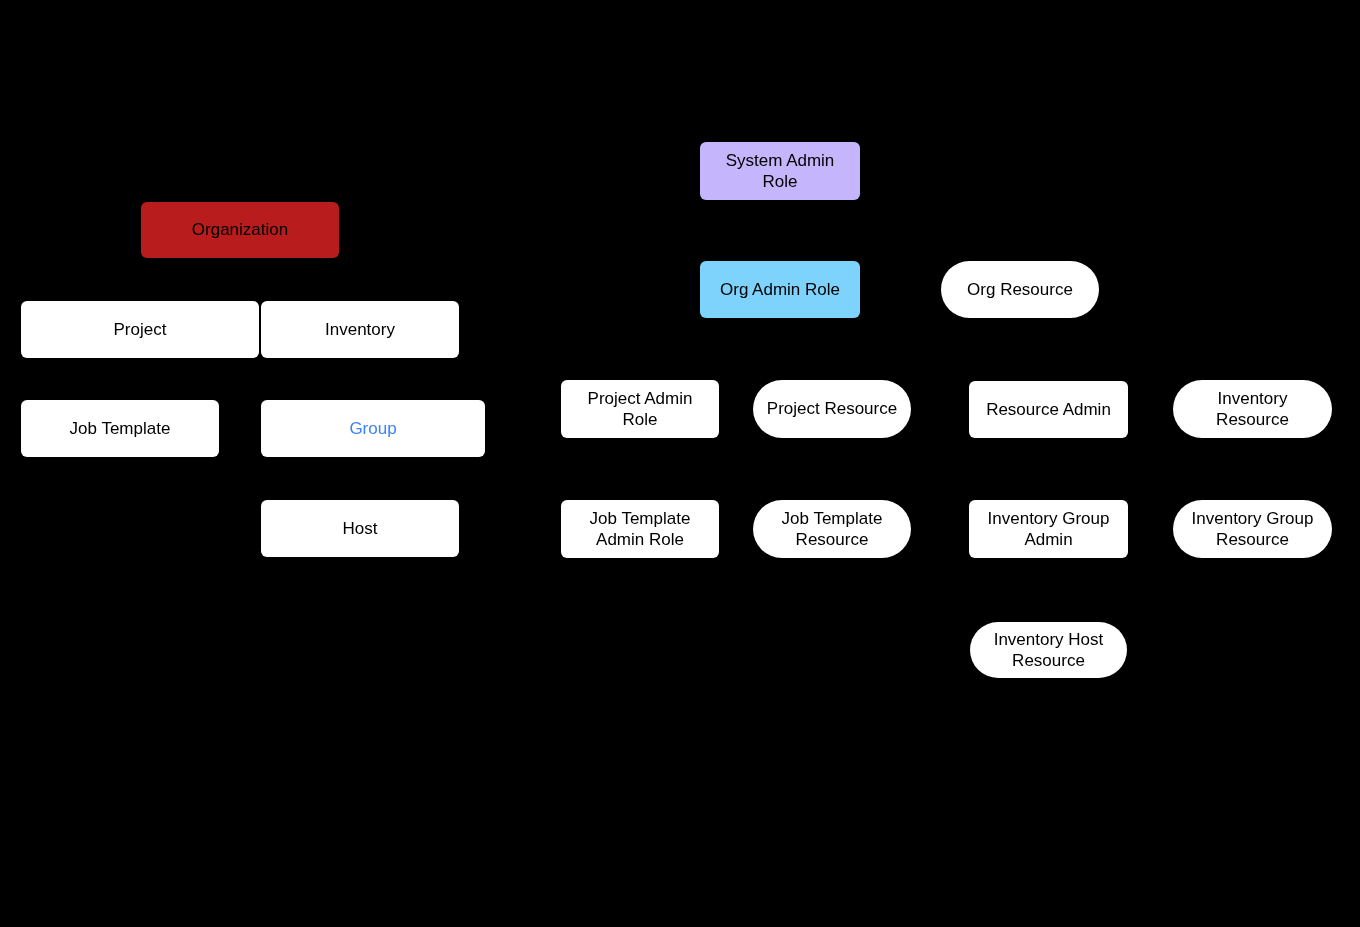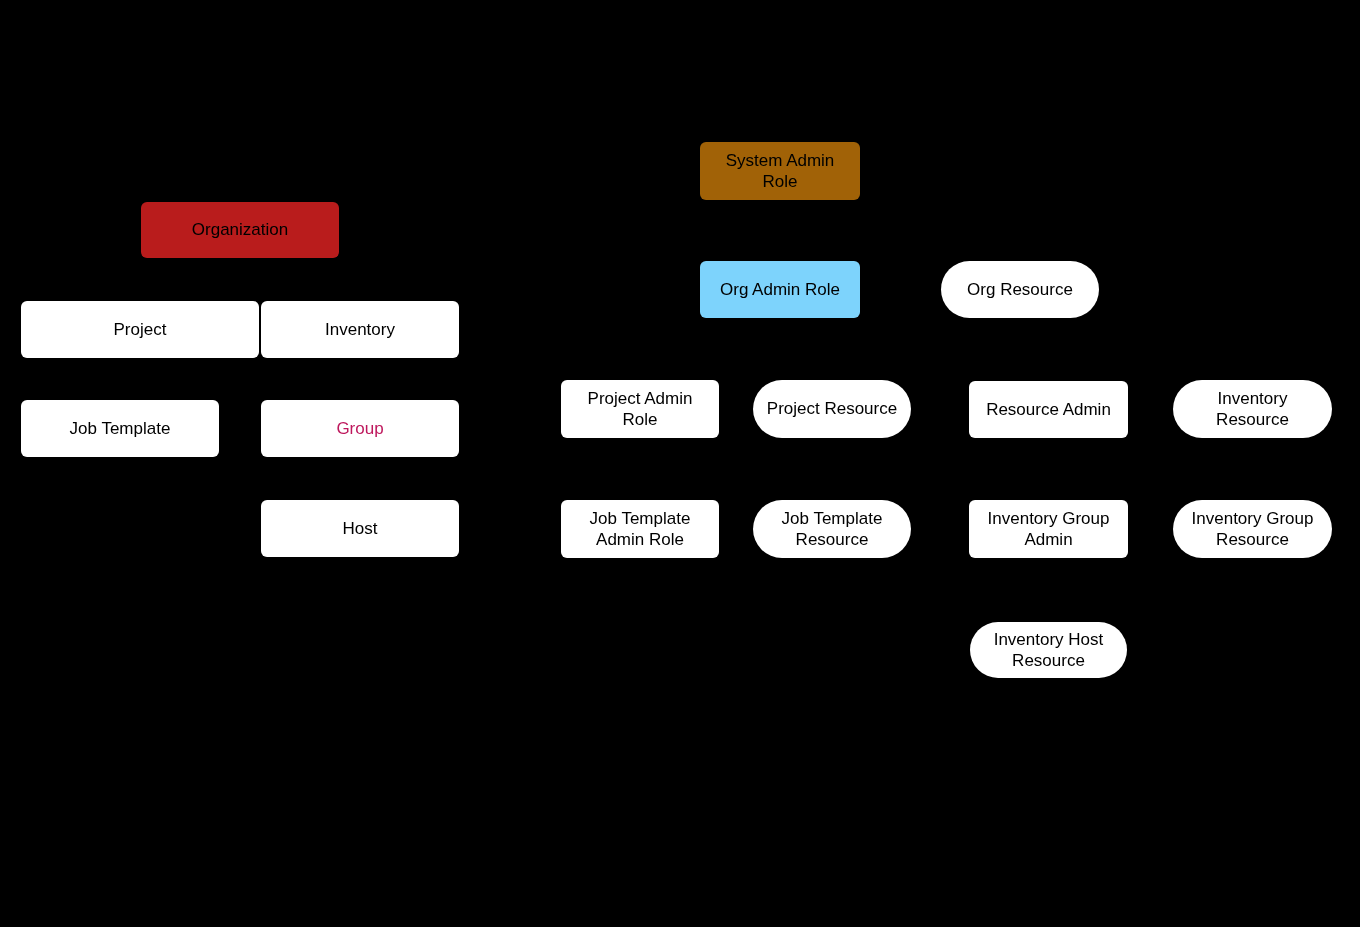--- a/index.html
+++ b/index.html
@@ -36,23 +36,23 @@
   }
 </style>
 </head>
 <body>
 
 <div class="canvas" style="background: rgb(0, 0, 0);">
     <div class="node rect" style="left: 141px; top: 202px; width: 198px; height: 56px; background: #b91c1c; color: rgb(0, 0, 0);">Organization</div>
     <div class="node rect" style="left: 21px; top: 301px; width: 238px; height: 57px; background: rgb(255, 255, 255); color: rgb(0, 0, 0);">Project</div>
     <div class="node rect" style="left: 261px; top: 301px; width: 198px; height: 57px; background: rgb(255, 255, 255); color: rgb(0, 0, 0);">Inventory</div>
     <div class="node rect" style="left: 21px; top: 400px; width: 198px; height: 57px; background: rgb(255, 255, 255); color: rgb(0, 0, 0);">Job Template</div>
-    <div class="node rect" style="left: 261px; top: 400px; width: 198px; height: 57px; background: rgb(255, 255, 255); color: #be185d;">Group</div>
+    <div class="node rect" style="left: 261px; top: 400px; width: 224px; height: 57px; background: rgb(255, 255, 255); color: #3b82f6;">Group</div>
     <div class="node rect" style="left: 261px; top: 500px; width: 198px; height: 57px; background: rgb(255, 255, 255); color: rgb(0, 0, 0);">Host</div>
-    <div class="node rect" style="left: 700px; top: 142px; width: 160px; height: 58px; background: #a16207; color: rgb(0, 0, 0);">System Admin
+    <div class="node rect" style="left: 700px; top: 142px; width: 160px; height: 58px; background: #c4b5fd; color: rgb(0, 0, 0);">System Admin
 Role</div>
     <div class="node rect" style="left: 700px; top: 261px; width: 160px; height: 57px; background: #7dd3fc; color: rgb(0, 0, 0);">Org Admin Role</div>
     <div class="node stadium" style="left: 941px; top: 261px; width: 158px; height: 57px; background: rgb(255, 255, 255); color: rgb(0, 0, 0);">Org Resource</div>
     <div class="node rect" style="left: 561px; top: 380px; width: 158px; height: 58px; background: rgb(255, 255, 255); color: rgb(0, 0, 0);">Project Admin
 Role</div>
     <div class="node stadium" style="left: 753px; top: 380px; width: 158px; height: 58px; background: rgb(255, 255, 255); color: rgb(0, 0, 0);">Project Resource</div>
     <div class="node rect" style="left: 969px; top: 381px; width: 159px; height: 57px; background: rgb(255, 255, 255); color: rgb(0, 0, 0);">Resource Admin</div>
     <div class="node stadium" style="left: 1173px; top: 380px; width: 159px; height: 58px; background: rgb(255, 255, 255); color: rgb(0, 0, 0);">Inventory
 Resource</div>
     <div class="node rect" style="left: 561px; top: 500px; width: 158px; height: 58px; background: rgb(255, 255, 255); color: rgb(0, 0, 0);">Job Template

